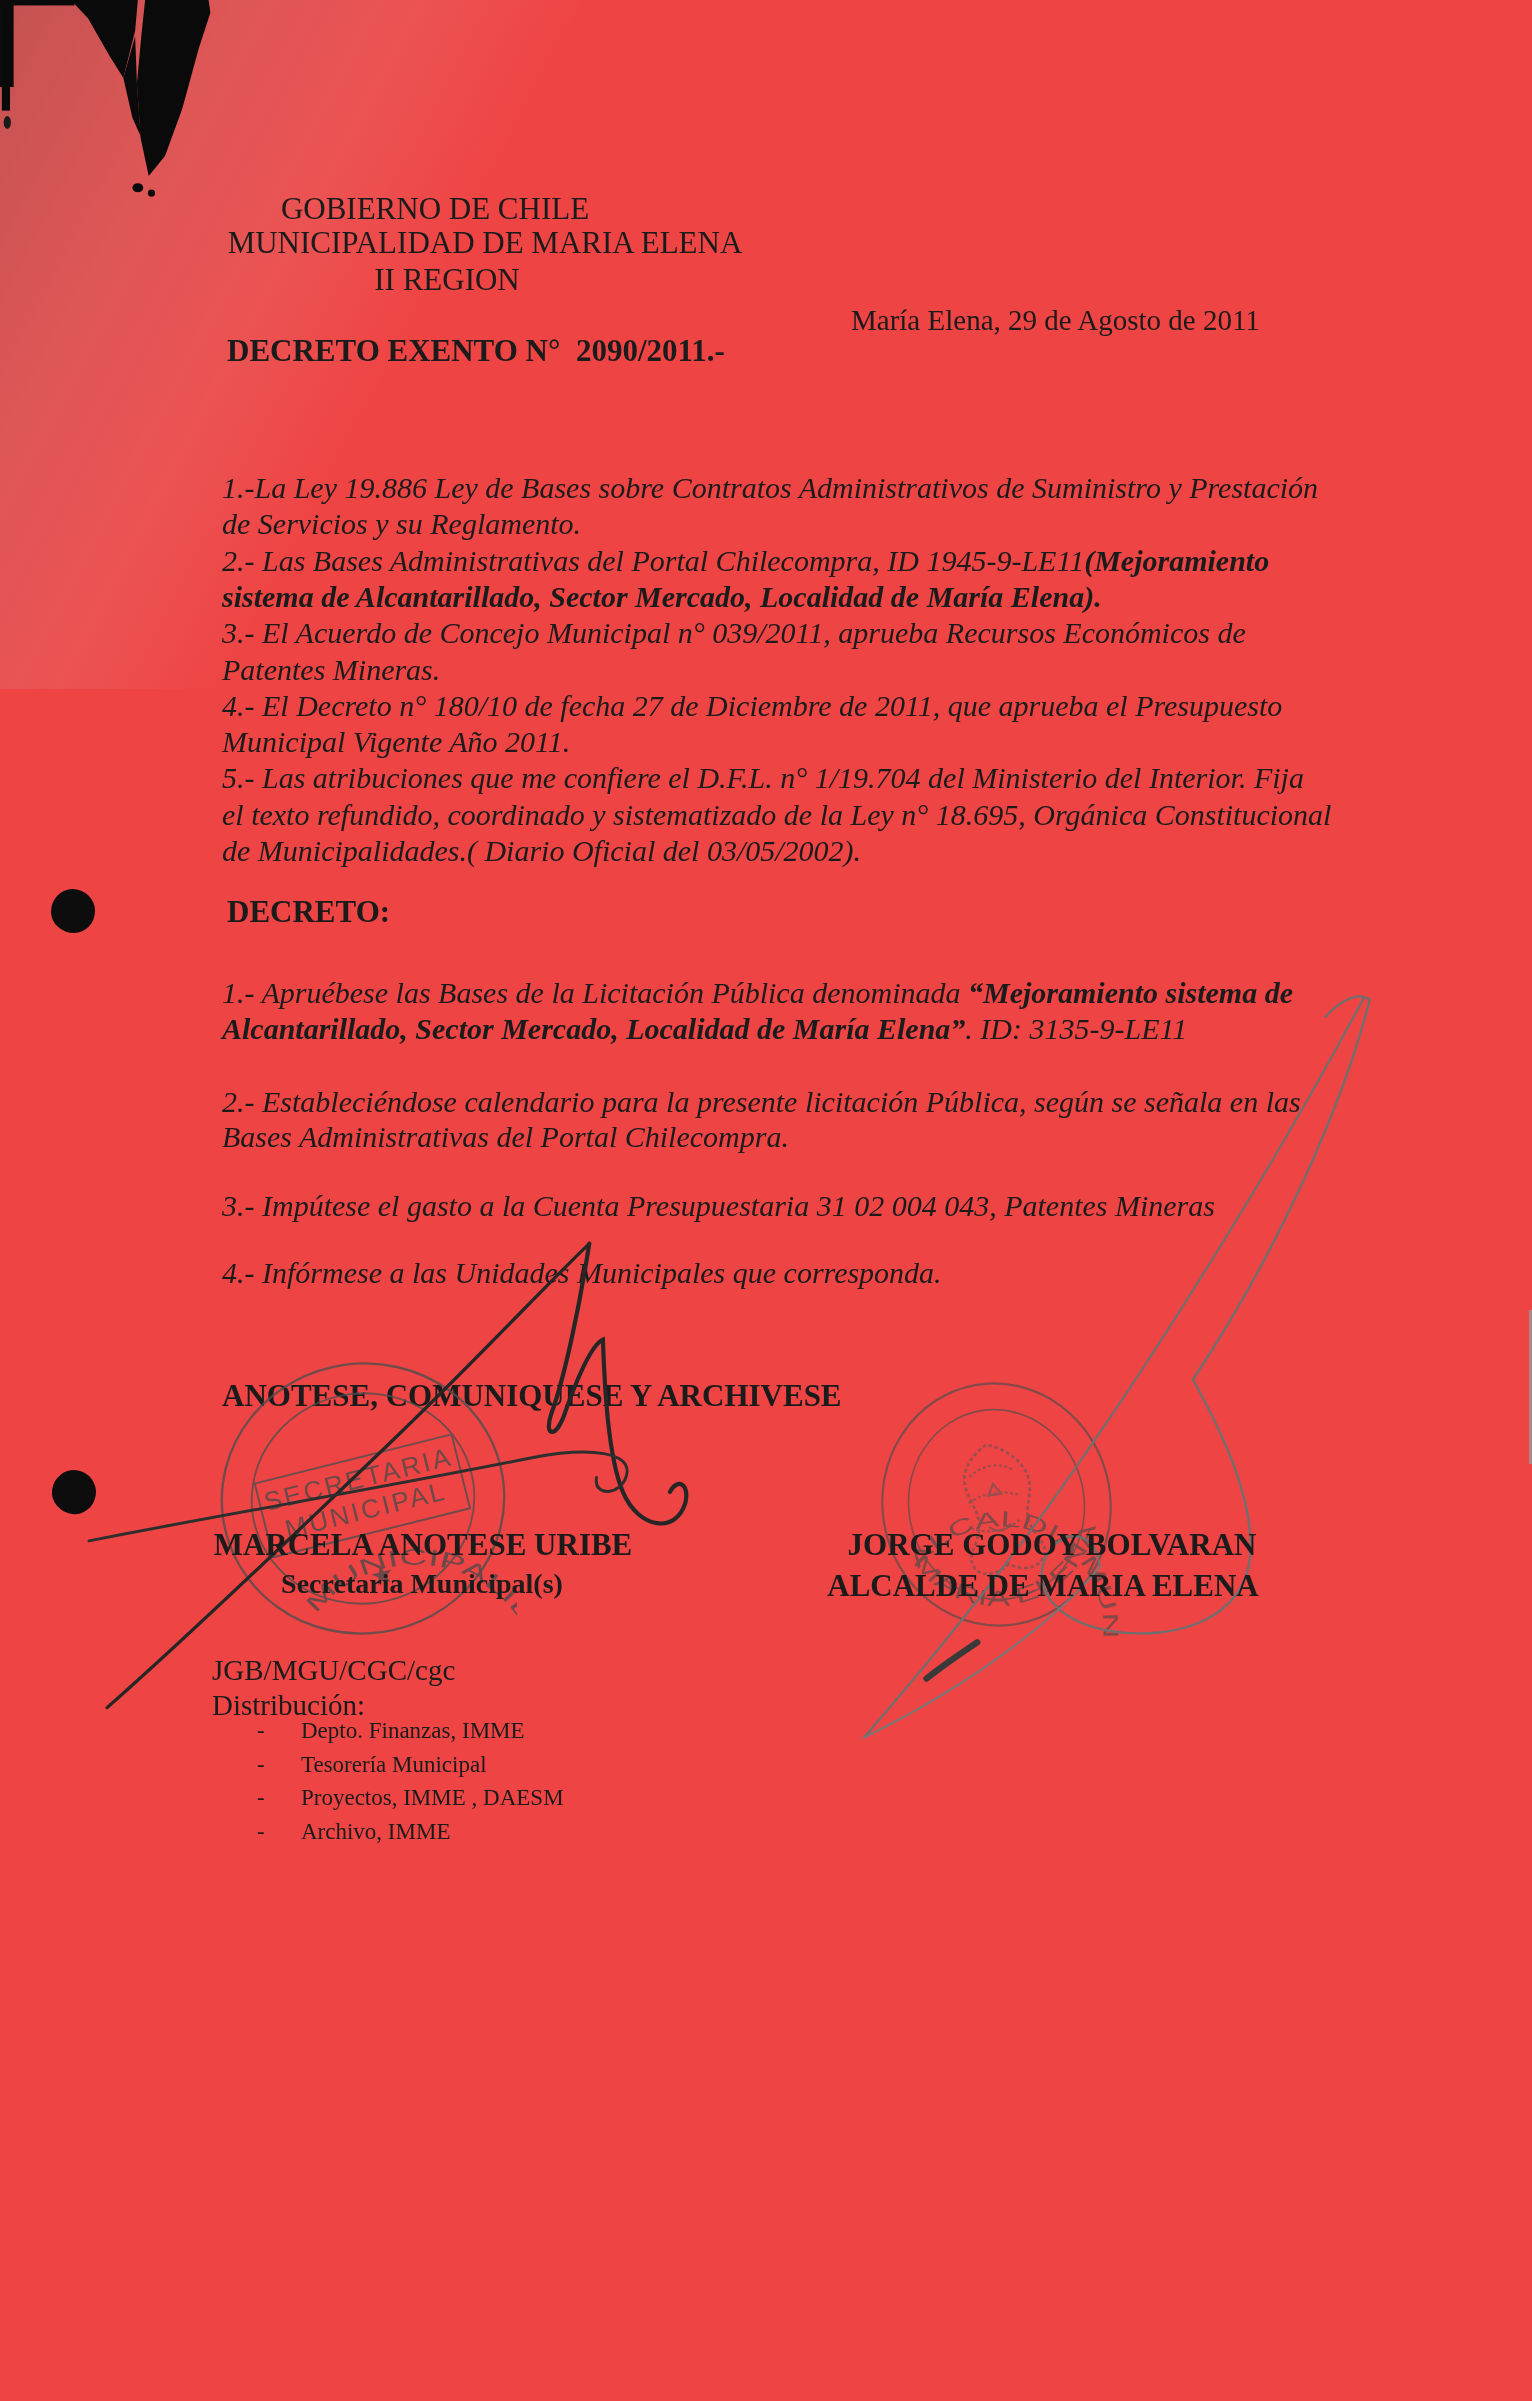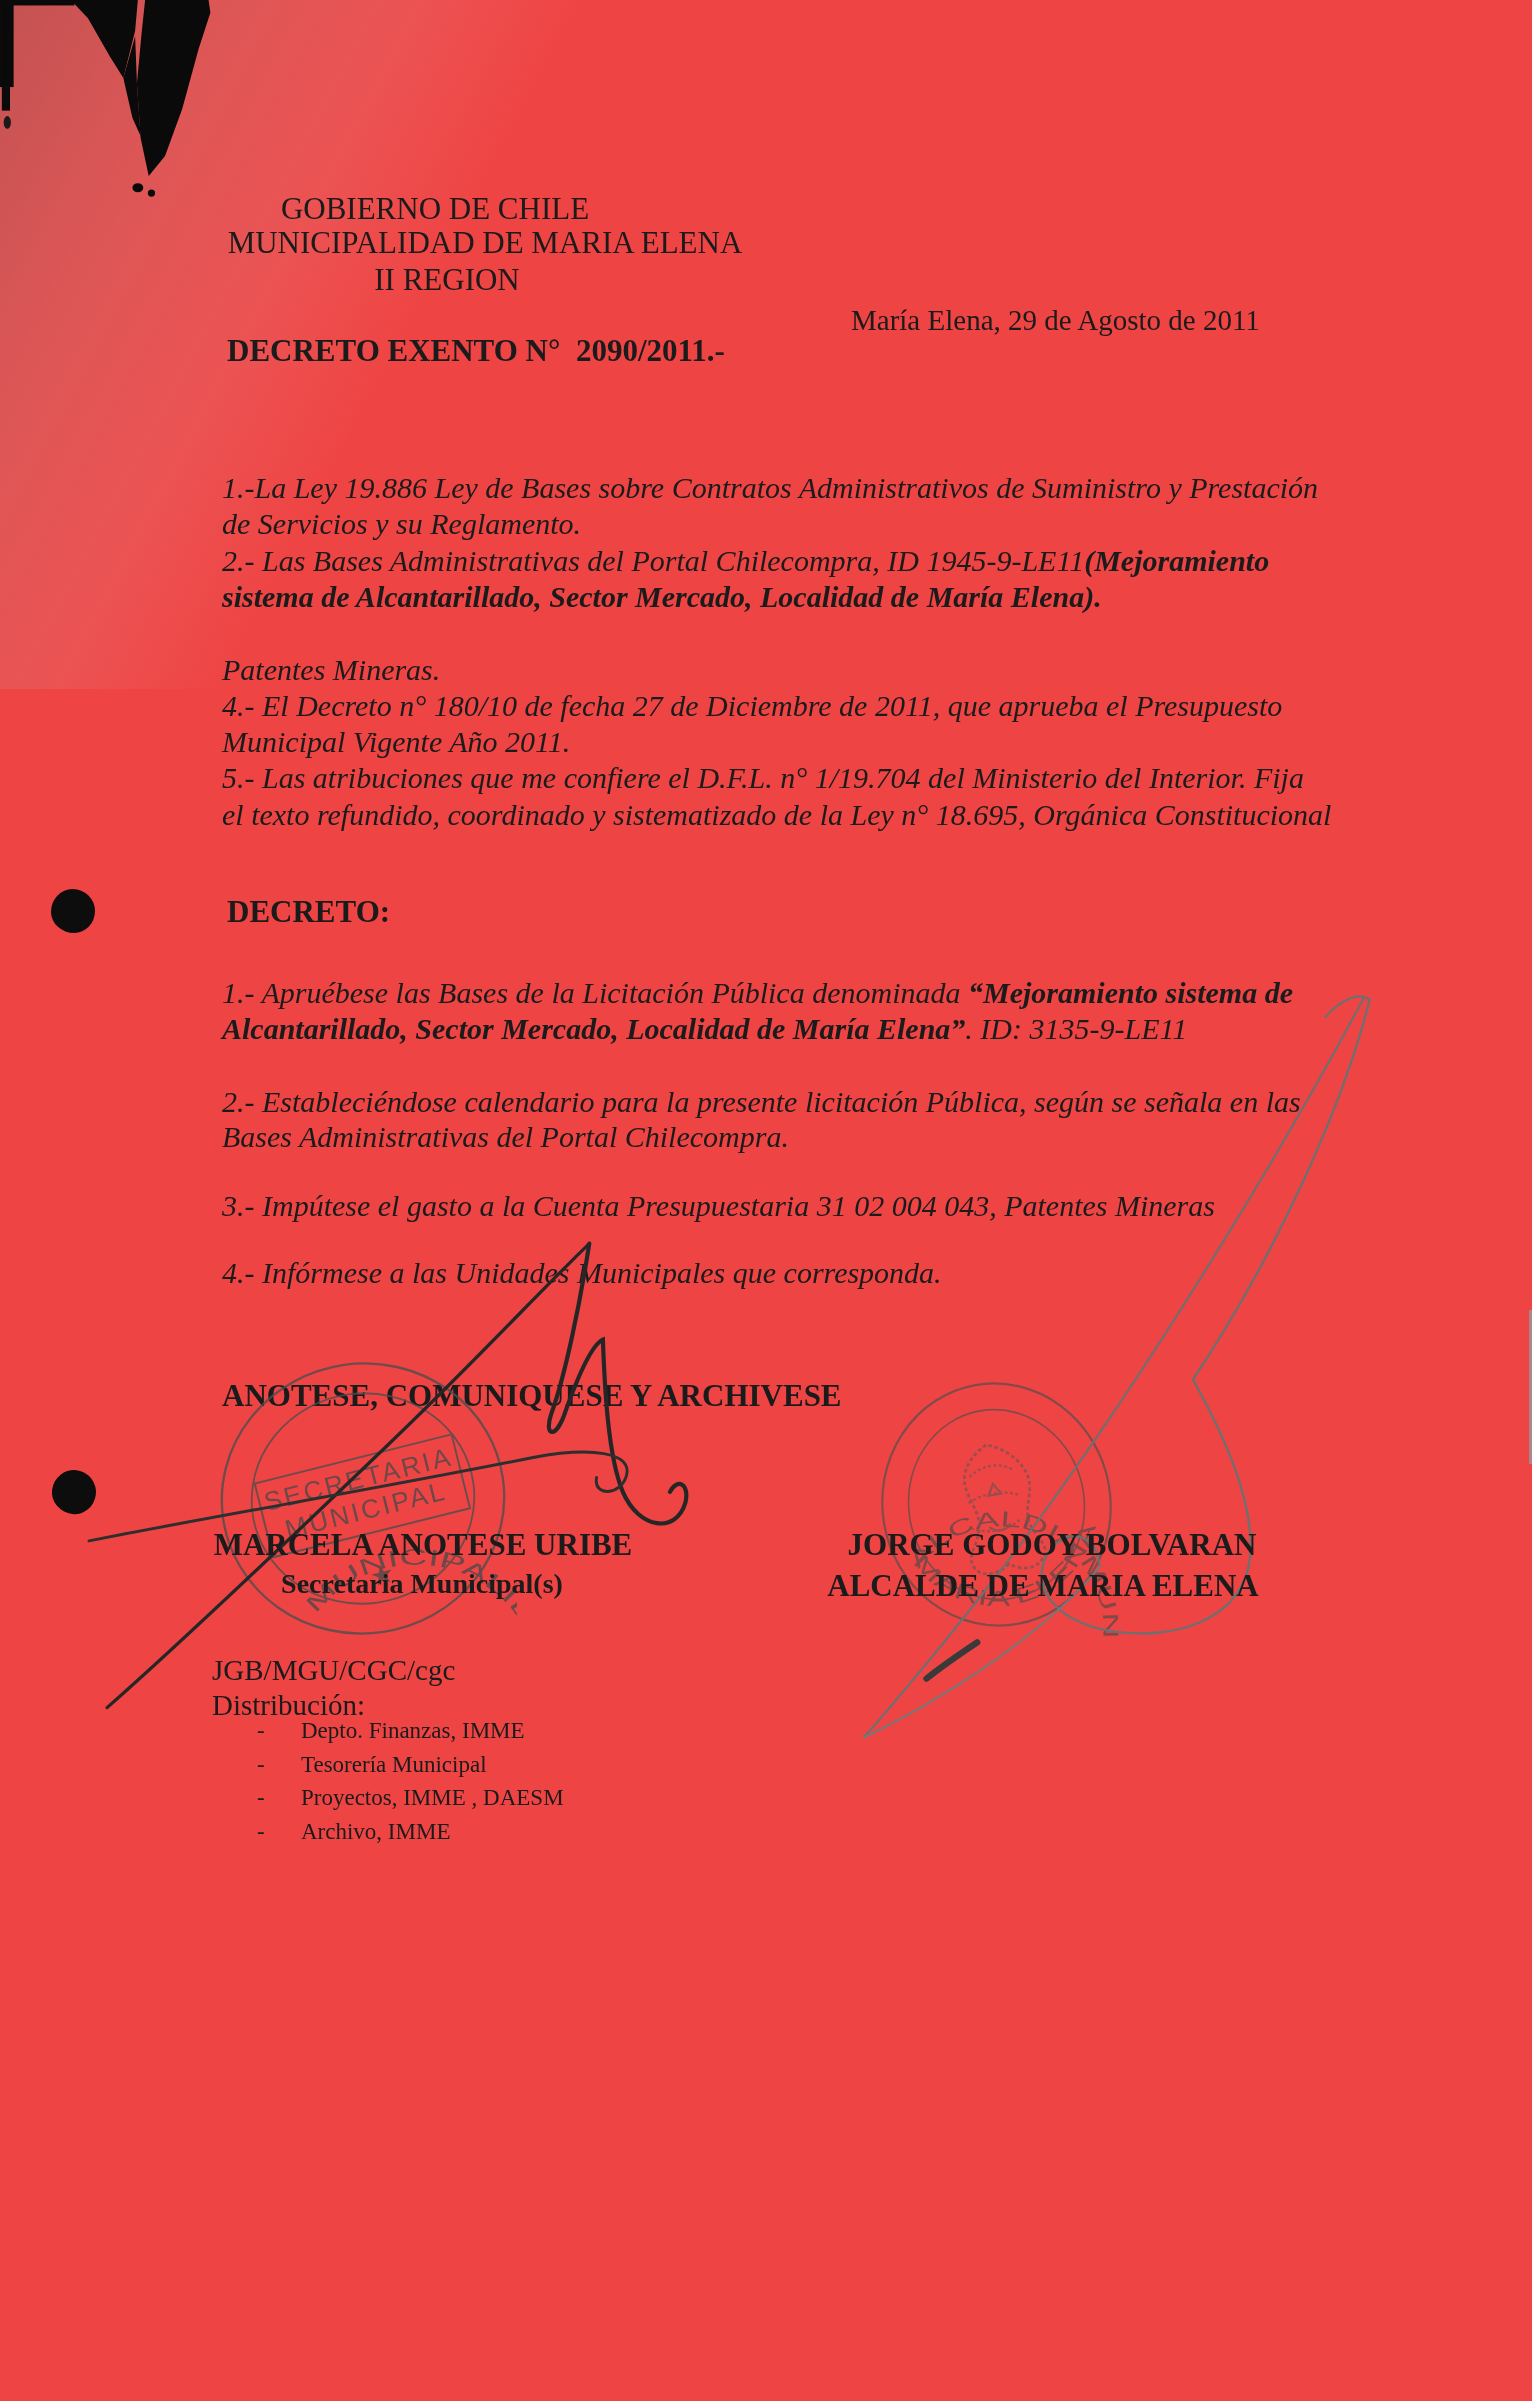--- a/index.html
+++ b/index.html
@@ -67,25 +67,27 @@
   <div class="tline c fs34" style="left:447px;top:264px">II REGION</div>
 
   <div class="tline fs32" style="left:851px;top:306px">María Elena, 29 de Agosto de 2011</div>
   <div class="tline fs34 bold pre" style="left:227px;top:335px">DECRETO EXENTO N°  2090/2011.-</div>
 
 
   <div class="doc-line" style="top:473px"><span>1.-La Ley 19.886 Ley de Bases sobre Contratos Administrativos de Suministro y Prestación</span></div>
   <div class="doc-line" style="top:509px"><span>de Servicios y su Reglamento.</span></div>
   <div class="doc-line" style="top:546px"><span>2.- Las Bases Administrativas del Portal Chilecompra, ID 1945-9-LE11</span><b>(Mejoramiento</b></div>
   <div class="doc-line" style="top:582px"><b>sistema de Alcantarillado, Sector Mercado, Localidad de María Elena).</b></div>
+  <div class="doc-line" style="top:618px"><span>3.- El Acuerdo de Concejo Municipal n° 039/2011, aprueba Recursos Económicos de</span></div>
   <div class="doc-line" style="top:655px"><span>Patentes Mineras.</span></div>
   <div class="doc-line" style="top:691px"><span>4.- El Decreto n° 180/10 de fecha 27 de Diciembre de 2011, que aprueba el Presupuesto</span></div>
   <div class="doc-line" style="top:727px"><span>Municipal Vigente Año 2011.</span></div>
   <div class="doc-line" style="top:763px"><span>5.- Las atribuciones que me confiere el D.F.L. n° 1/19.704 del Ministerio del Interior. Fija</span></div>
   <div class="doc-line" style="top:800px"><span>el texto refundido, coordinado y sistematizado de la Ley n° 18.695, Orgánica Constitucional</span></div>
+  <div class="doc-line" style="top:836px"><span>de Municipalidades.( Diario Oficial del 03/05/2002).</span></div>
 
   <div class="tline fs34 bold" style="left:227px;top:896px">DECRETO:</div>
 
   <div class="doc-line" style="top:978px"><span>1.- Apruébese las Bases de la Licitación Pública denominada </span><b>“Mejoramiento sistema de</b></div>
   <div class="doc-line" style="top:1014px"><b>Alcantarillado, Sector Mercado, Localidad de María Elena”</b><span>. ID: 3135-9-LE11</span></div>
   <div class="doc-line" style="top:1087px"><span>2.- Estableciéndose calendario para la presente licitación Pública, según se señala en las</span></div>
   <div class="doc-line" style="top:1122px"><span>Bases Administrativas del Portal Chilecompra.</span></div>
   <div class="doc-line" style="top:1191px"><span>3.- Impútese el gasto a la Cuenta Presupuestaria 31 02 004 043, Patentes Mineras</span></div>
   <div class="doc-line" style="top:1258px"><span>4.- Infórmese a las Unidades Municipales que corresponda.</span></div>
 

